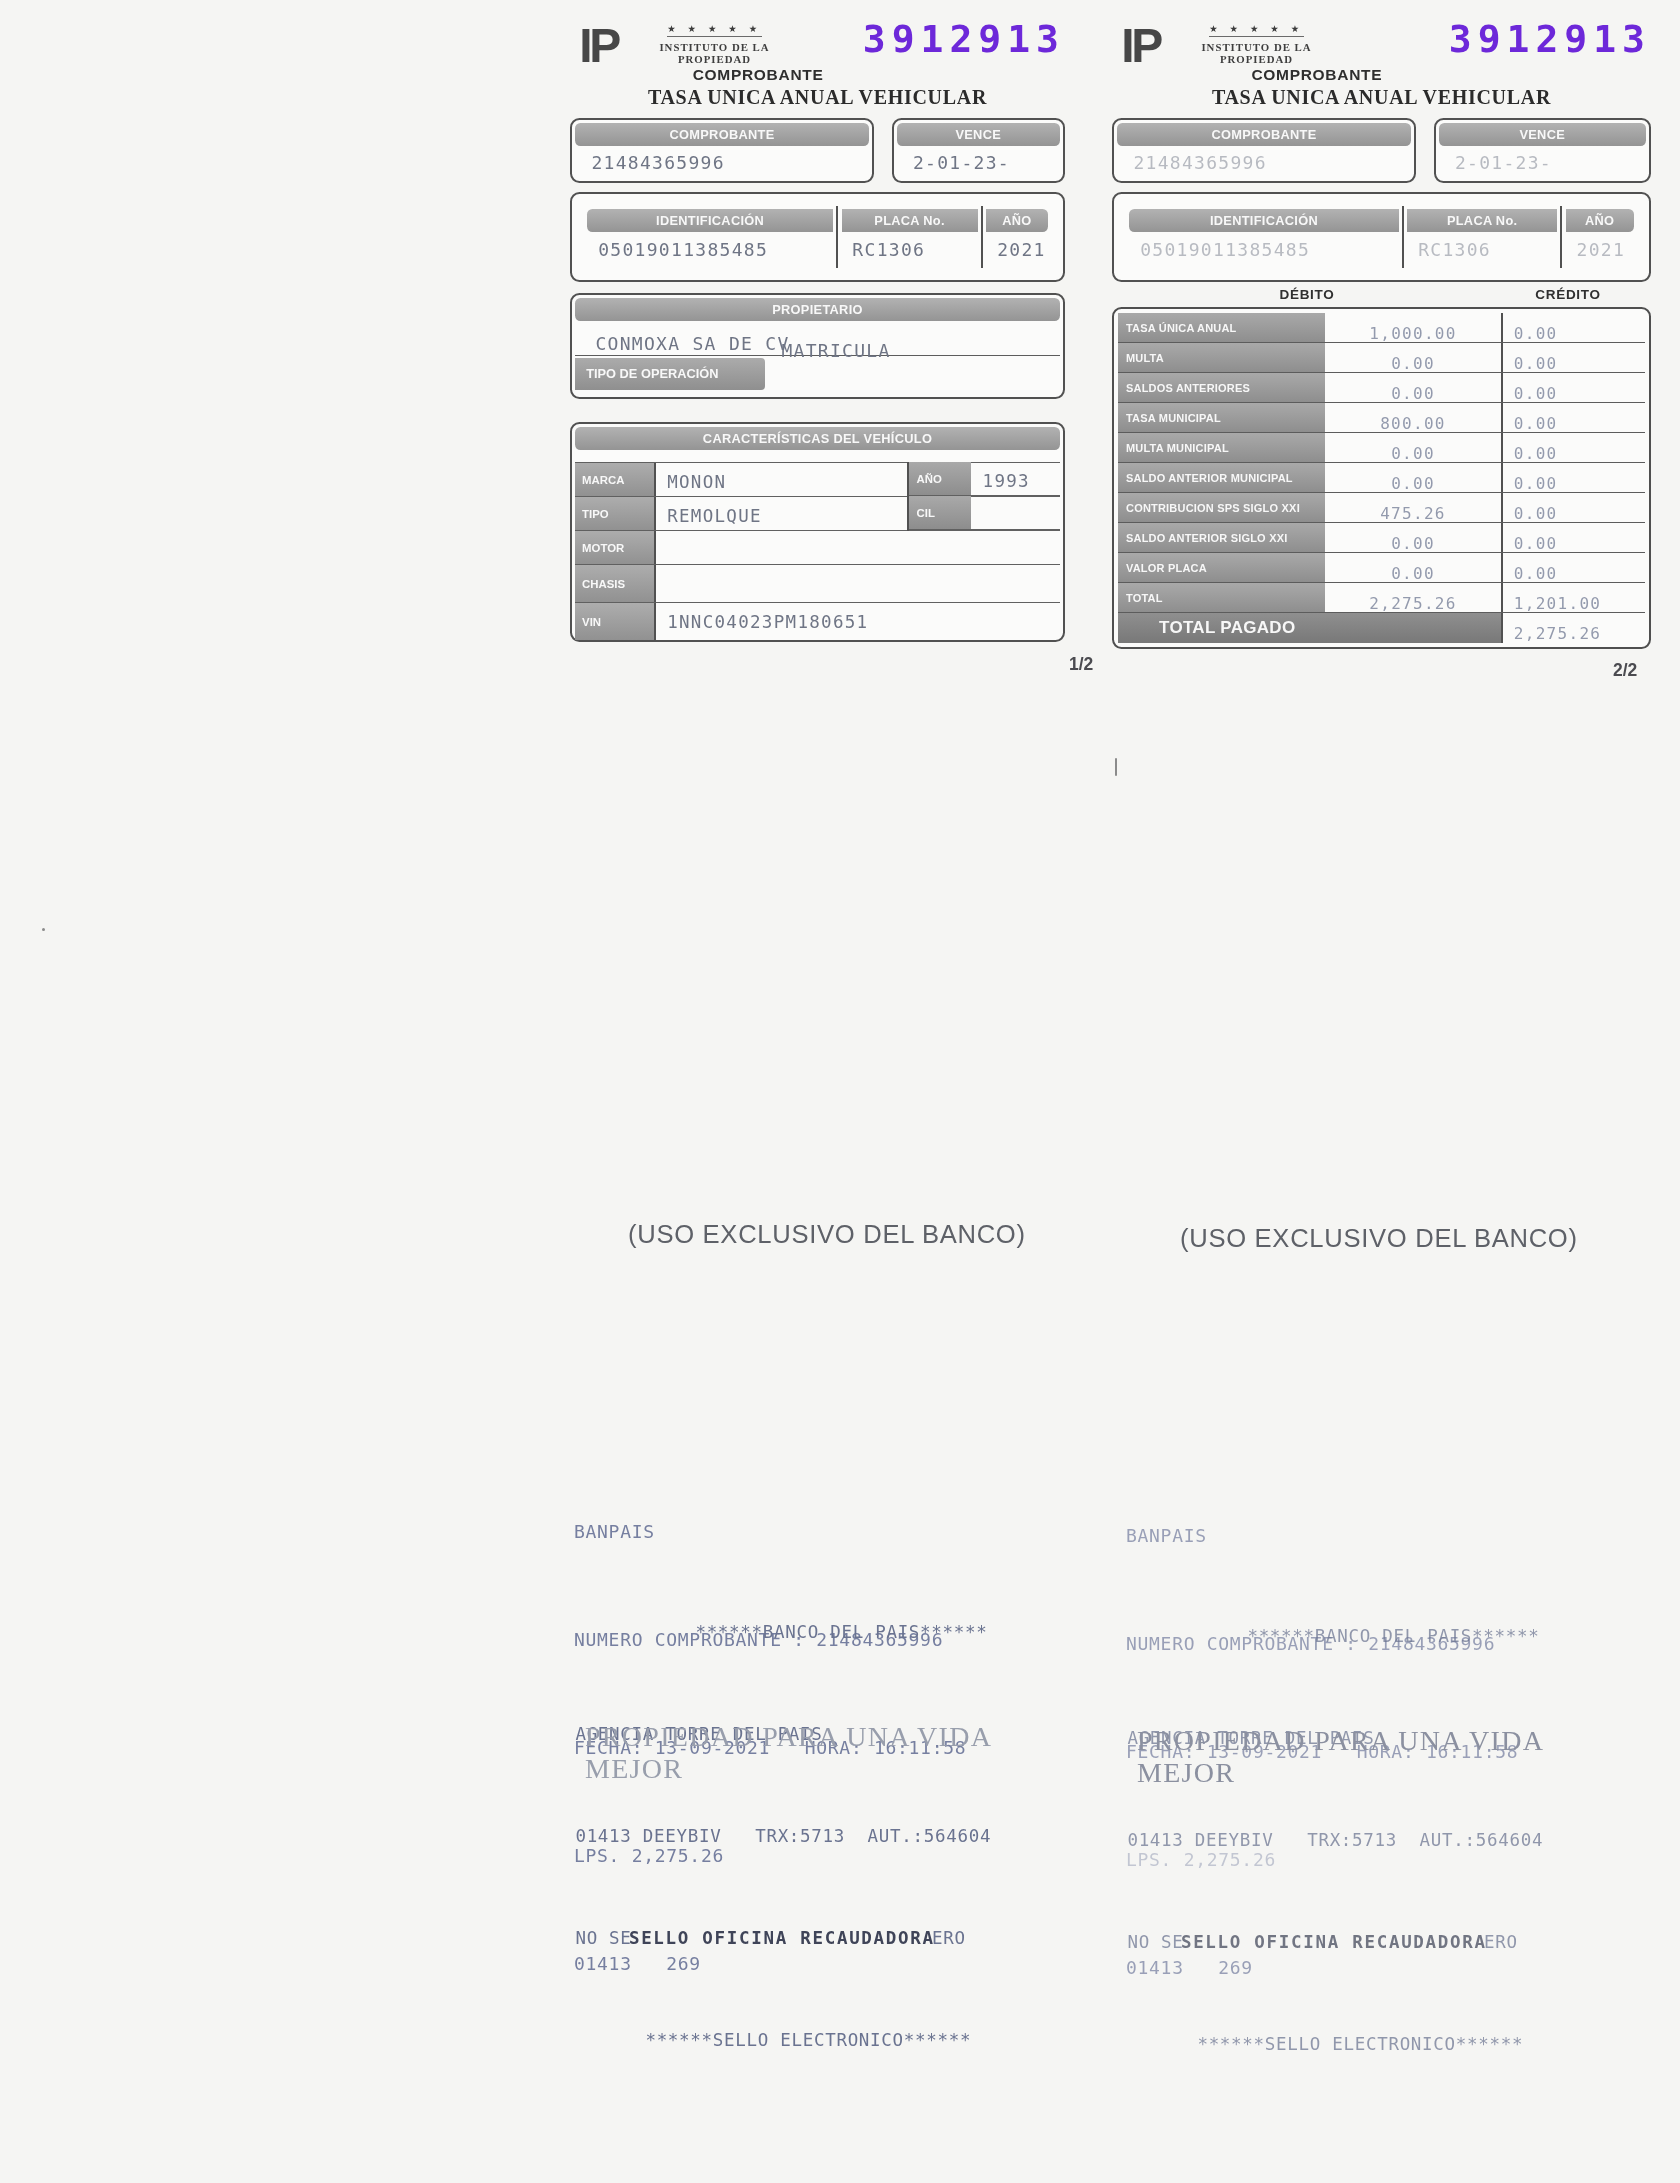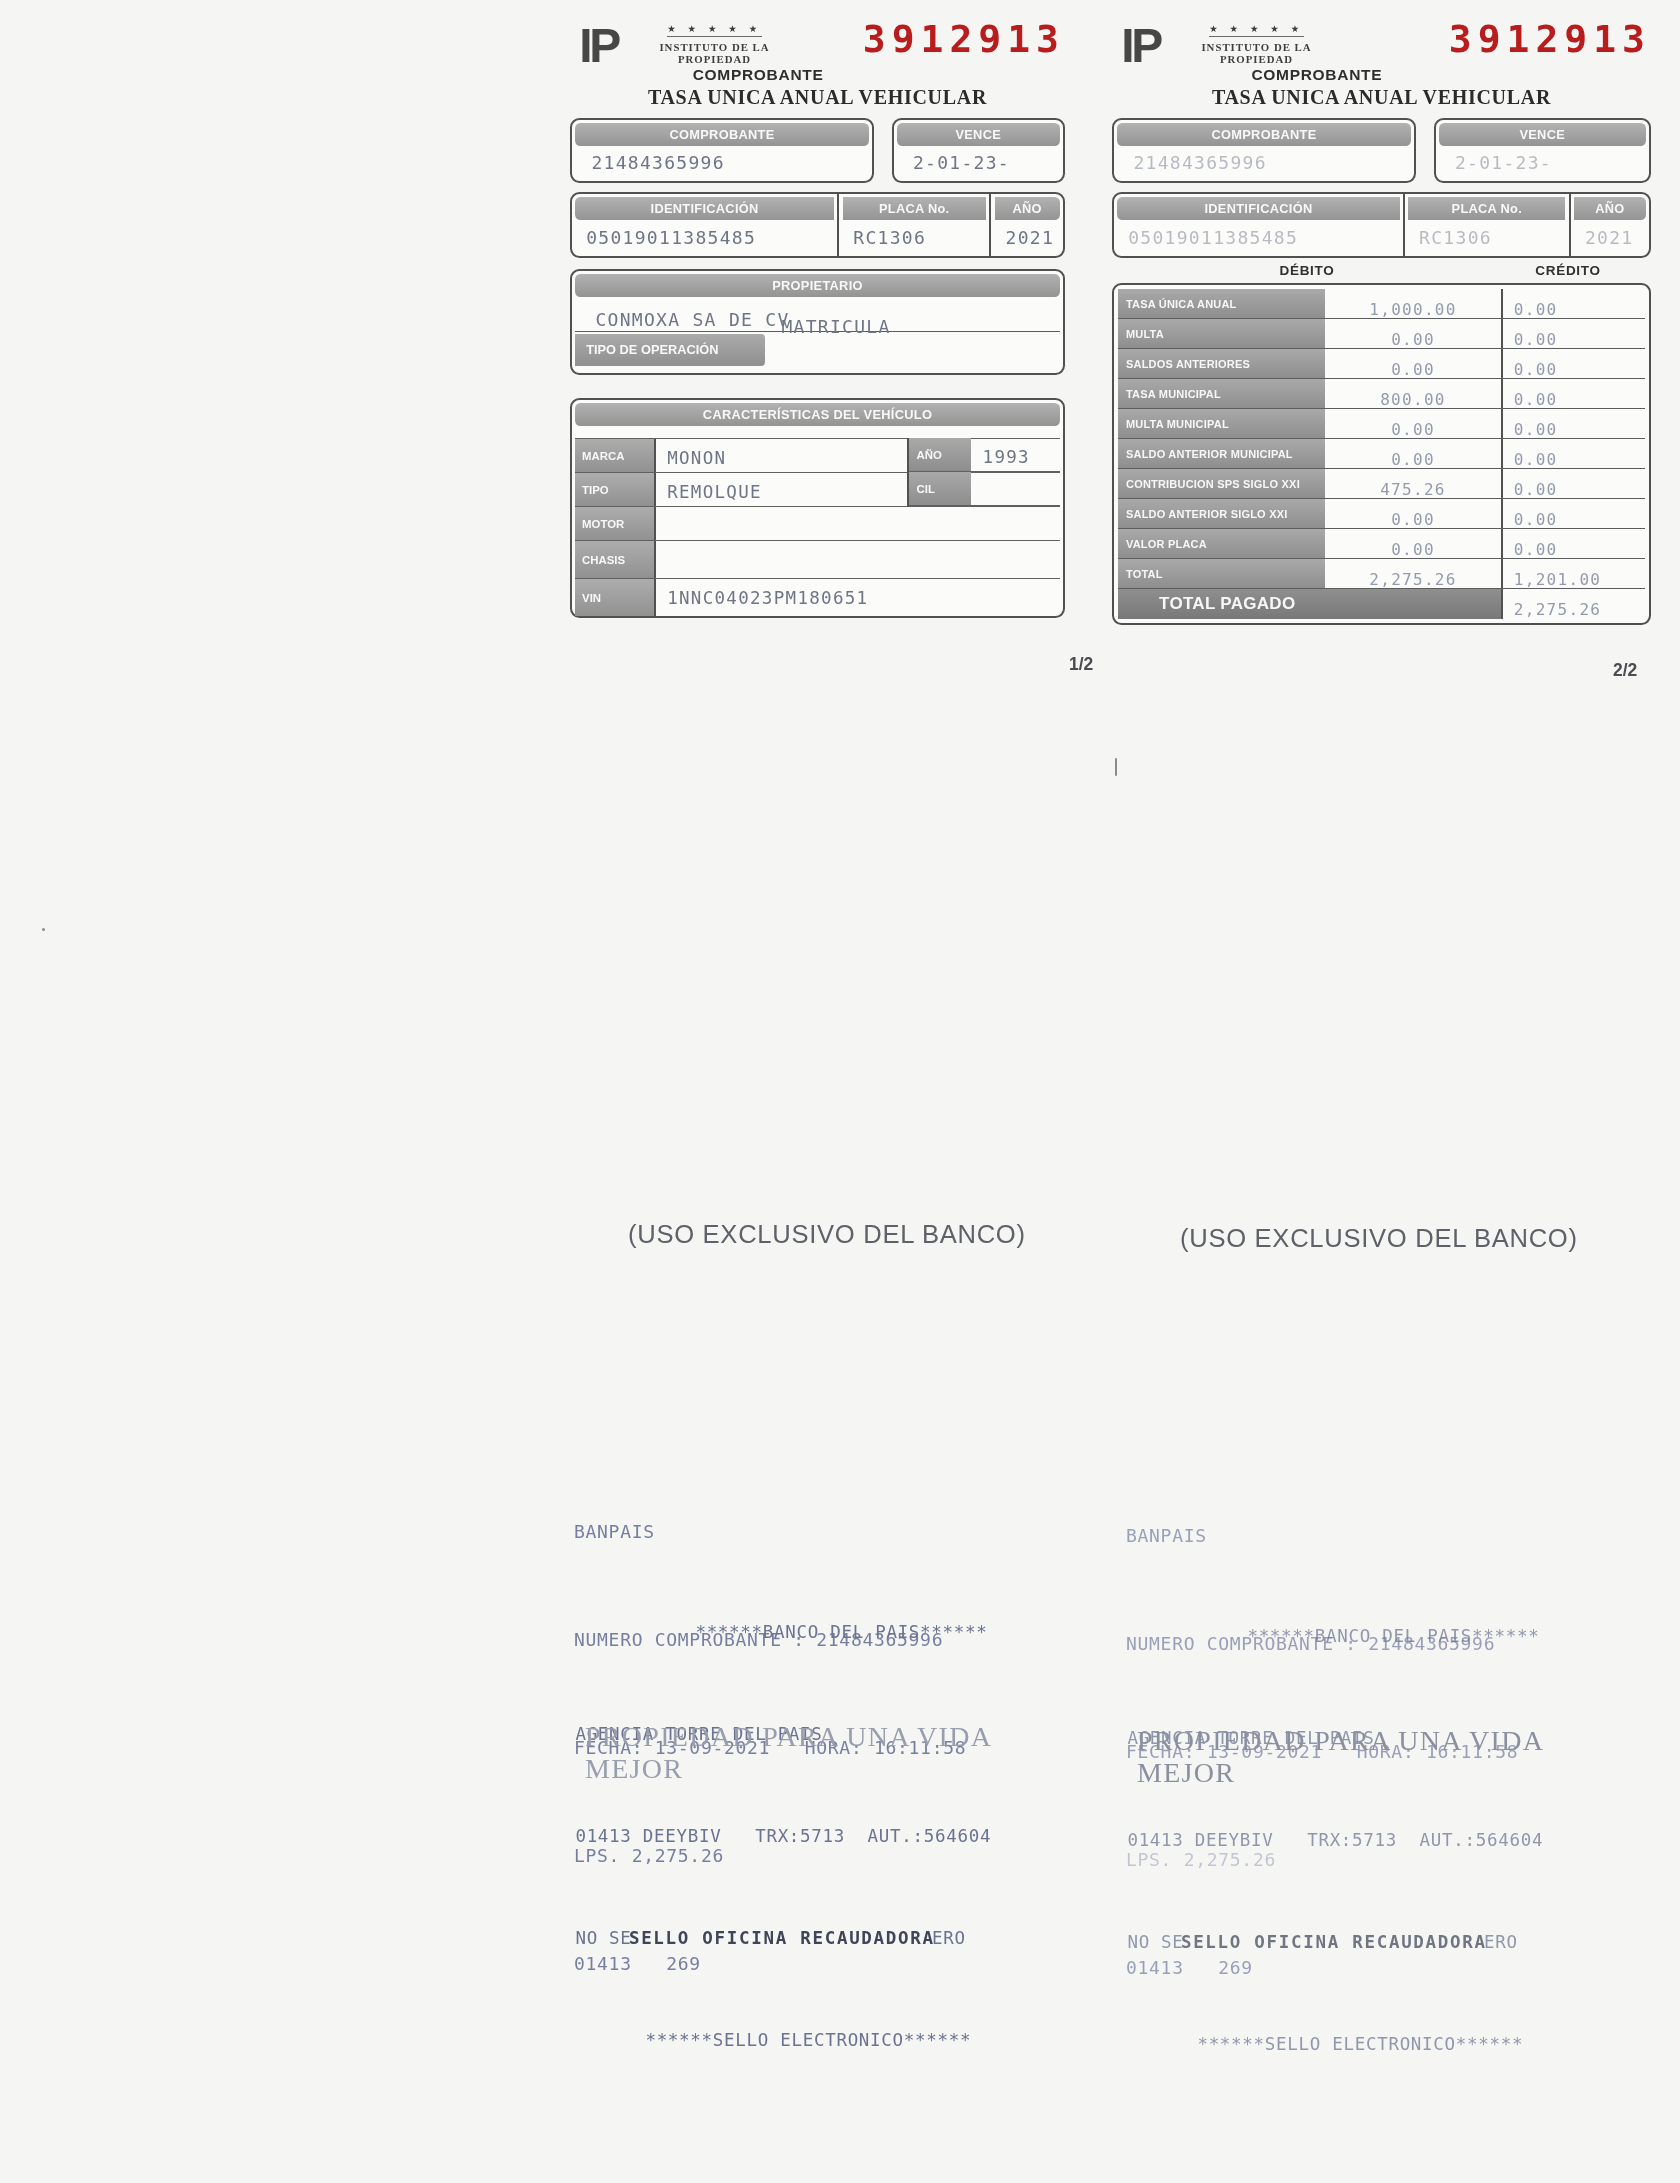--- a/index.html
+++ b/index.html
@@ -12,37 +12,37 @@
 
   
   .rc-head { display:flex; align-items:flex-start; }
   .logo { width:57px; height:62px; font:900 48px/62px "Liberation Sans", sans-serif;
           color:#474747; letter-spacing:-3.4px; text-align:center; }
   .org-block { flex:0 0 175px; padding-top:6.7px; text-align:center; }
   .stars { font-size:9.4px; letter-spacing:4.7px; color:#3c3c3c;
            border-bottom:1.3px solid #6a6a6a; display:inline-block; padding-bottom:2px; }
   .org-name { font:600 10.8px "Liberation Serif", serif; letter-spacing:1px; color:#3e3e3e; margin-top:4px; }
   .bignum { flex:1; text-align:right; font:bold 38px/1 "DejaVu Sans Mono", monospace;
-            letter-spacing:6px; color:#b91c1c; padding-top:5.4px; }
+            letter-spacing:6px; color:#6d28d9; padding-top:5.4px; }
   .subhead { width:76%; text-align:center; font:bold 15.5px "Liberation Sans", sans-serif;
              letter-spacing:0.7px; color:#2e2e2e; margin-top:-10.8px; }
   .doc-title { width:100%; text-align:center; font:bold 20px "Liberation Serif", serif;
                letter-spacing:0.7px; color:#2b2b2b; margin:1.3px 0 9.4px; }
 
   
   .fbox { border:2px solid #515151; border-radius:9.4px; background:#fbfbfa; padding:3.4px; }
   .fbar { background:linear-gradient(180deg,#b2b2b2,#949494); border-radius:5.4px; color:#f8f8f8;
           font:bold 12.8px/23px "Liberation Sans", sans-serif; text-align:center; letter-spacing:0.3px; }
   .typed { font:18px "DejaVu Sans Mono", monospace; color:#6f7585; letter-spacing:1.3px; }
   .fval { height:31px; padding:5.4px 0 0 16px; }
   .two-boxes { display:flex; gap:17.5px; }
   .comp-box { flex:0 0 304px; }
   .vence-box { flex:1; }
 
-  .id-box { margin-top:9.4px; padding:0; overflow:hidden; }
+  .id-box { margin-top:9.4px; padding:12px; overflow:hidden; }
   .id-grid { display:grid; grid-template-columns:54% 31% 15%; }
   .id-col { padding:3.4px; }
   .id-col.bl { border-left:2px solid #515151; }
   .id-col:first-child .fbar { border-radius:5.4px 0 0 5.4px; }
   .id-col.mid .fbar { border-radius:0; }
   .id-col:last-child .fbar { border-radius:0 5.4px 5.4px 0; }
   .id-col .fval { height:32px; padding:6.7px 0 0 10.8px; }
 
   
   .prop-box { margin-top:10.8px; position:relative; height:106px; }

